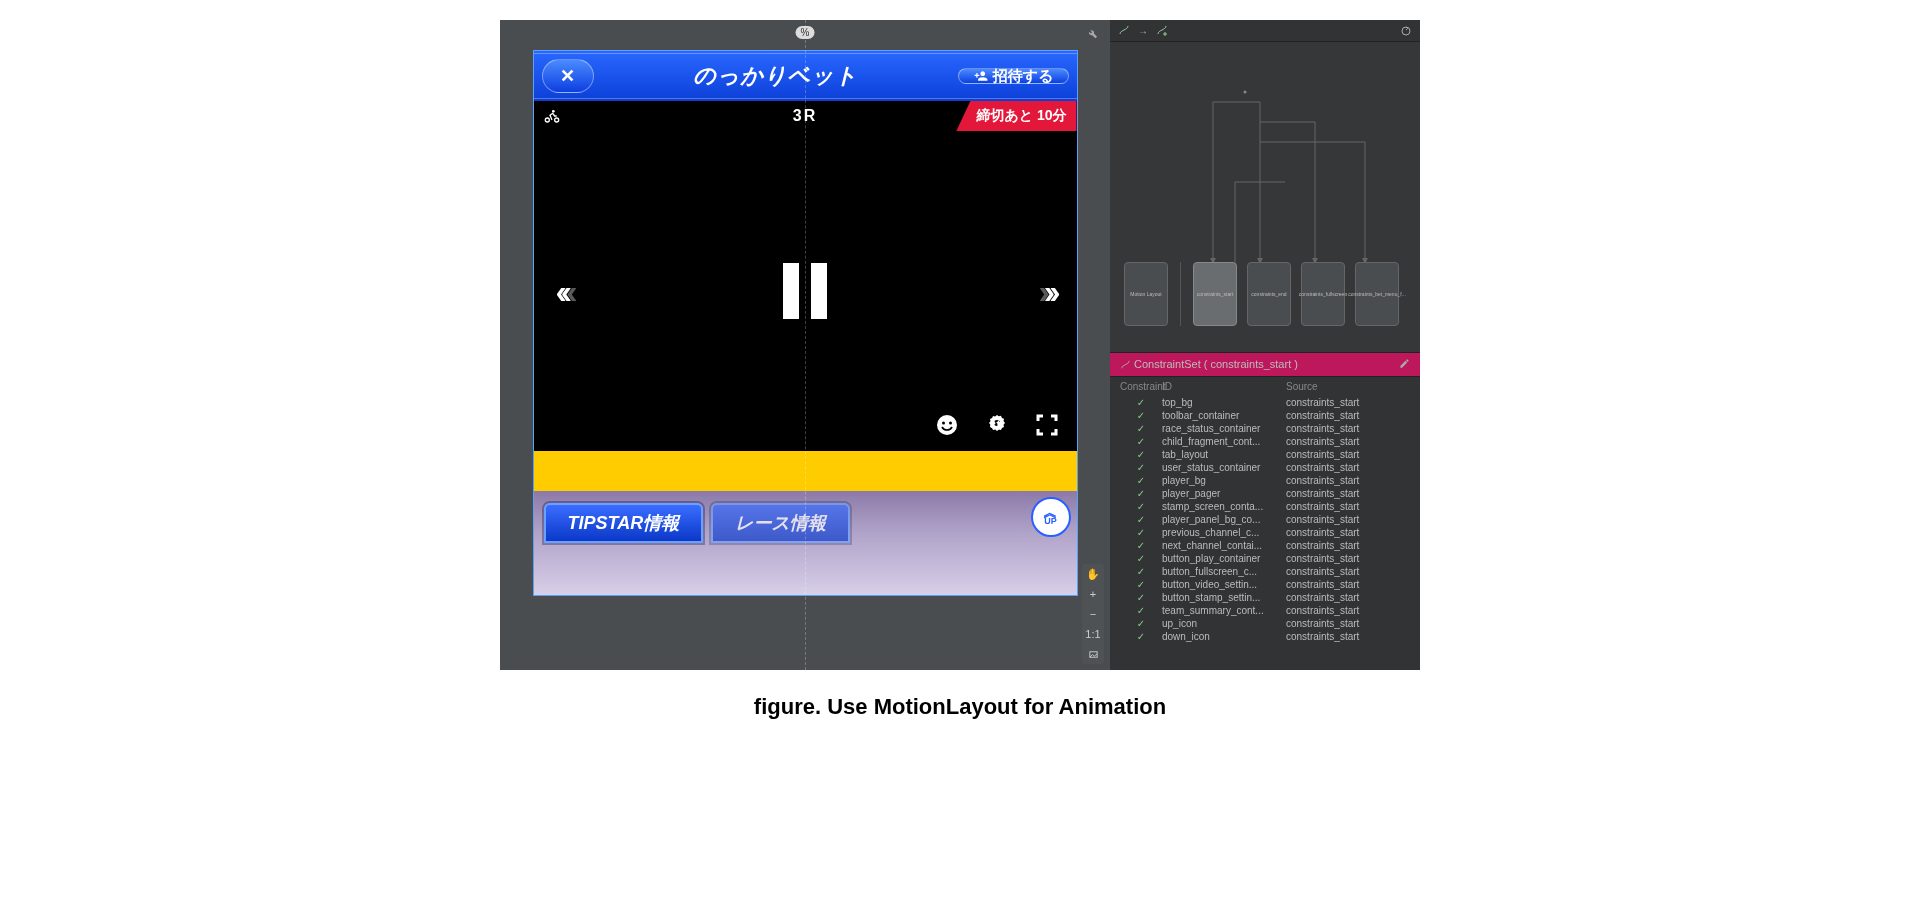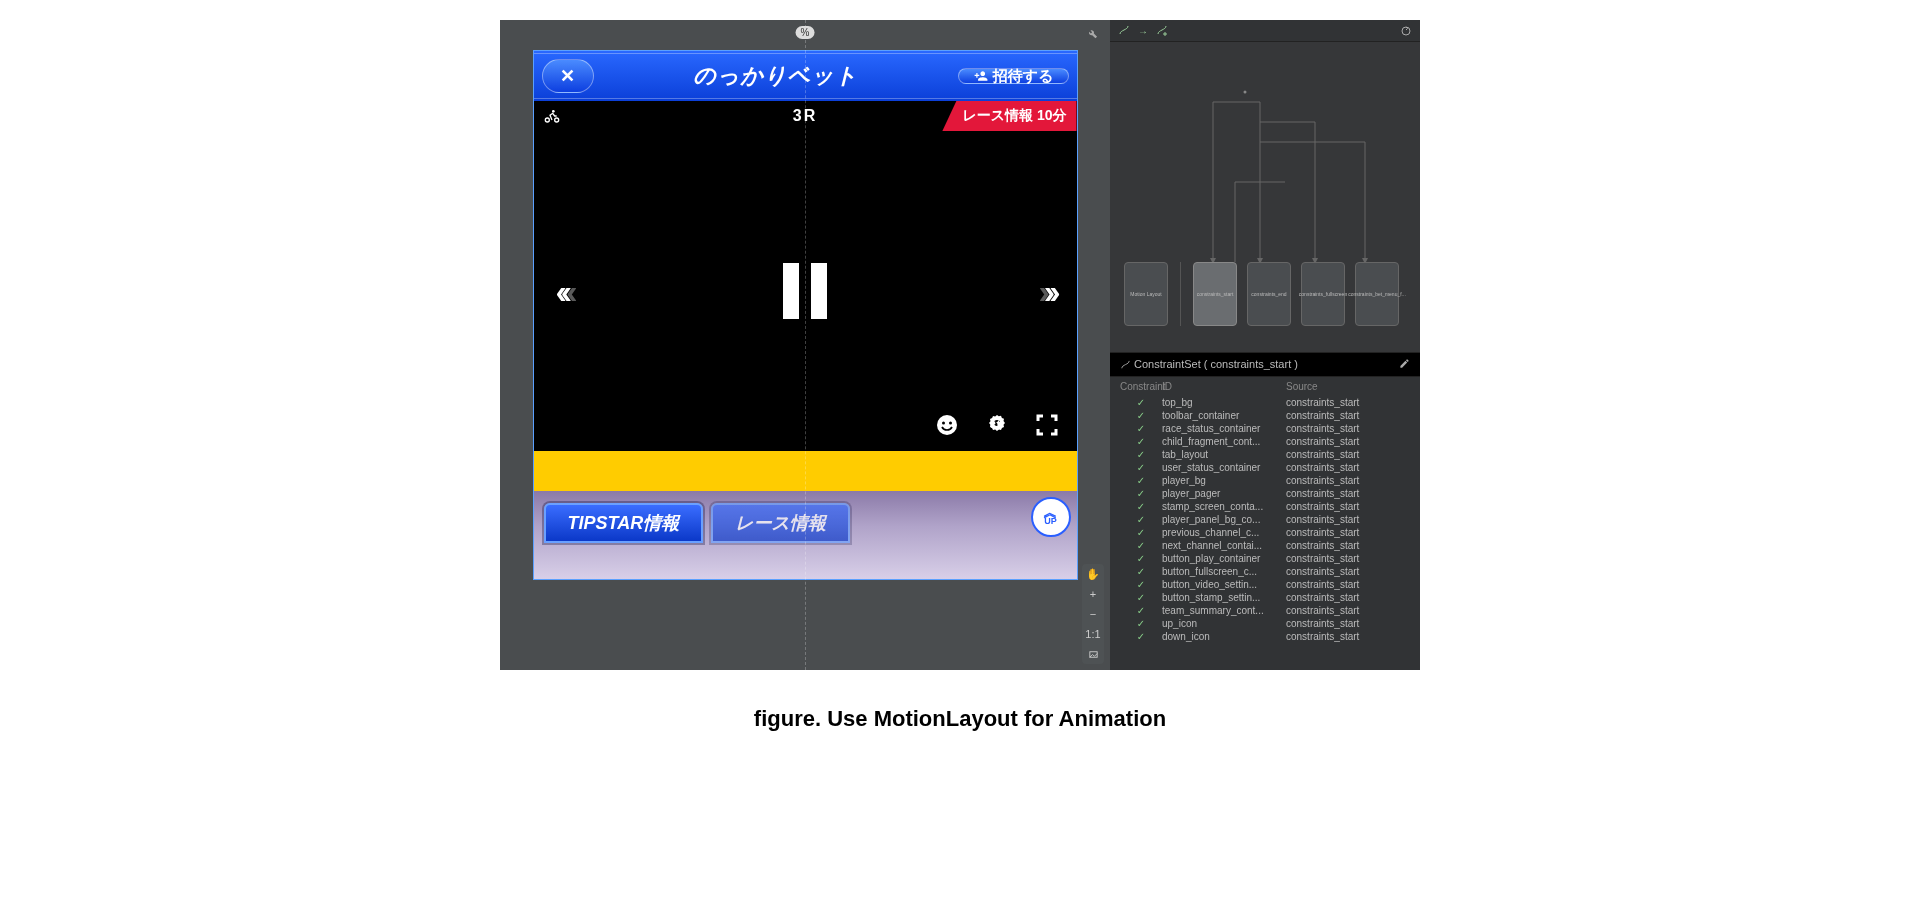--- a/index.html
+++ b/index.html
@@ -173,21 +173,21 @@
       gap: 26px;
       align-items: center;
       color: #fff;
     }
     .ctrl-icon { width: 24px; height: 24px; display:flex; align-items:center; justify-content:center;}
     .yellow-strip {
       background: #ffcc00;
       height: 40px;
     }
     .arena-area {
-      height: 88px;
+      height: 104px;
       background: linear-gradient(180deg,#8b7aa8 0%, #b0a3c9 40%, #d8cfe8 100%);
       position: relative;
       padding-top: 12px;
     }
     .tabs-row {
       display: flex;
       gap: 8px;
       padding: 0 10px;
     }
     .tab-chip {
@@ -277,21 +277,21 @@
       text-align: center;
       padding: 2px;
     }
     .node-box.selected { background: #6a6d70; border-color:#888; }
     .vdiv { width:1px; height:64px; background:#555; margin:0 2px; }
     .arcs { position:absolute; top:40px; left:75px; width:220px; height:180px; }
     .constraint-header {
       display: flex;
       justify-content: space-between;
       padding: 5px 10px;
-      background: #000000;
+      background: #be185d;
       border-top: 1px solid #222;
       border-bottom: 1px solid #222;
       font-size: 11px;
     }
     .table-head {
       display: flex;
       padding: 4px 10px;
       font-size: 10px;
       color: #888;
     }
@@ -303,21 +303,21 @@
       display: flex;
       padding: 1px 10px;
       font-size: 10px;
       align-items: center;
     }
     .trow .chk { width: 42px; color:#8c8; text-align:center; }
     .trow .cid { width: 124px; white-space:nowrap; overflow:hidden; text-overflow:ellipsis; }
     .trow .src { flex:1; white-space:nowrap; overflow:hidden; }
     
     .caption {
-      margin-top: 36px;
+      margin-top: 24px;
       font-size: 22px;
       font-weight: 700;
       color: #000;
     }
     svg { display: block; }
   </style>
 </head>
 <body>
 
 <div class="editor-frame">
@@ -345,21 +345,21 @@
       <div class="status-row">
         <span class="bike-icon">
           <svg width="20" height="16" viewBox="0 0 24 24" fill="#fff">
               <circle cx="5" cy="18" r="3" fill="none" stroke="#fff" stroke-width="2"></circle>
               <circle cx="19" cy="18" r="3" fill="none" stroke="#fff" stroke-width="2"></circle>
               <path d="M12 18l-3-7 4-3 3 4h3" fill="none" stroke="#fff" stroke-width="2"></path>
               <circle cx="14" cy="5" r="2"></circle>
             </svg>
         </span>
         <span class="race-no">3R</span>
-        <div class="deadline-chip">レース情報 10分</div>
+        <div class="deadline-chip">締切あと 10分</div>
       </div>
       <div class="player-area">
         <div class="chev">
             <span>‹‹</span>
             <span class="dim">‹</span>
           </div>
         <div class="play-pause">
             <div></div>
             <div></div>
           </div>

